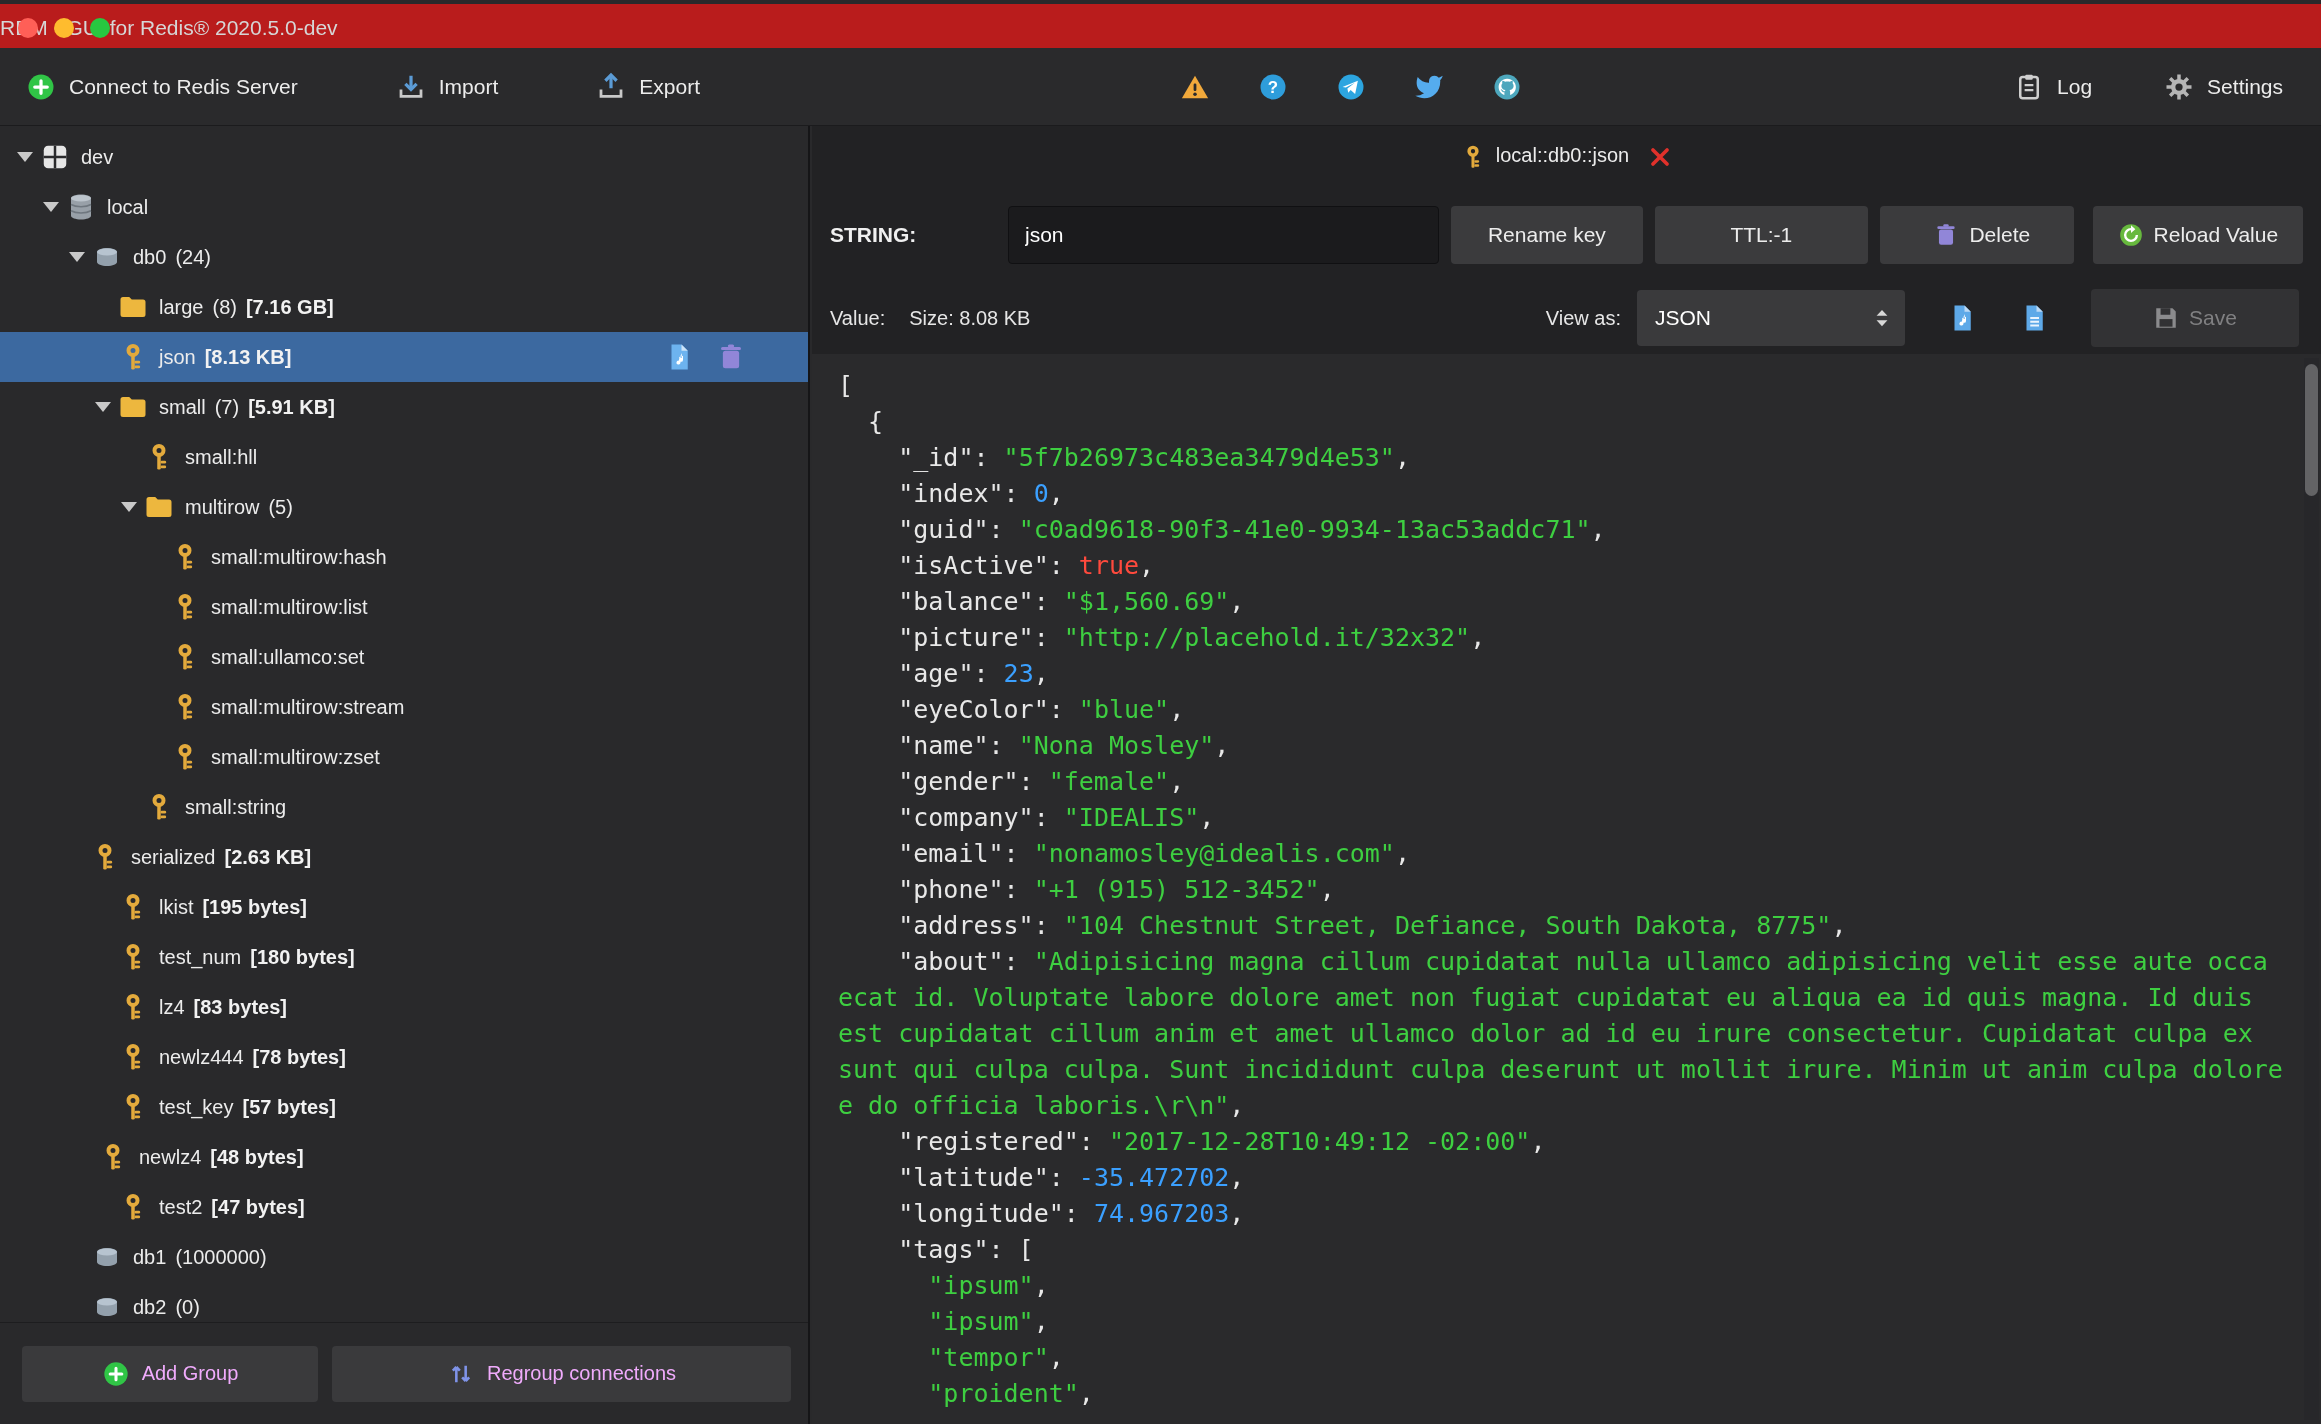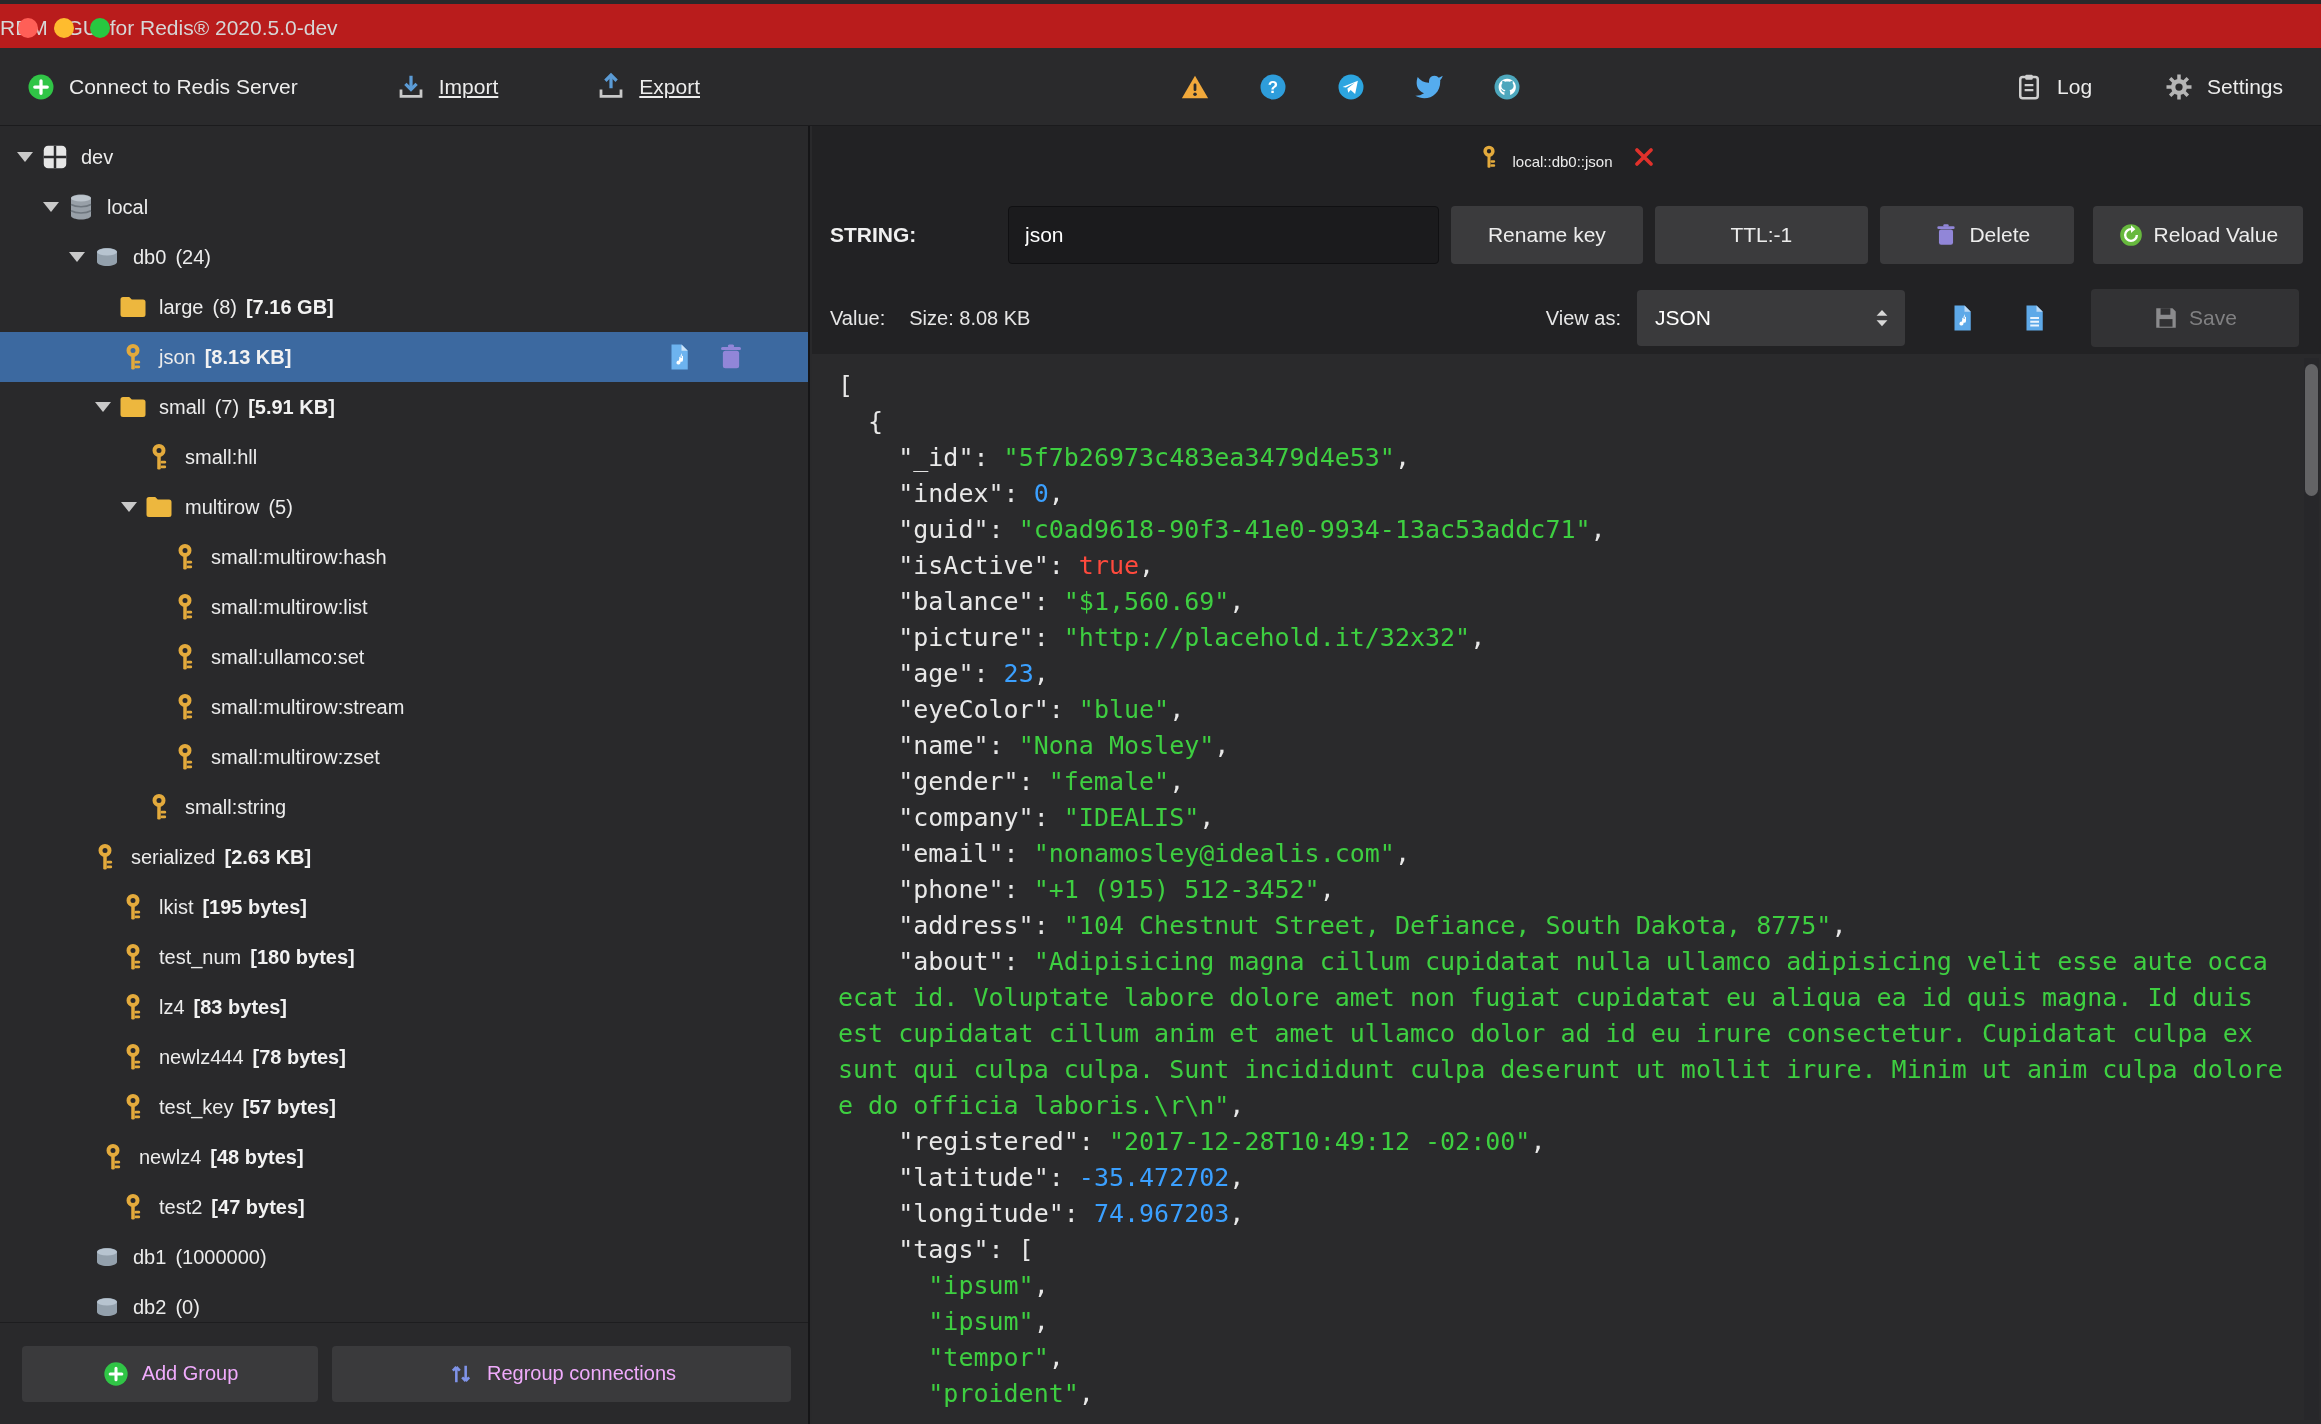--- a/index.html
+++ b/index.html
@@ -20,21 +20,21 @@
   .light { width:20px; height:20px; border-radius:50%; }
   .light.red{background:#ff5f57;} .light.yellow{background:#febc2e;} .light.green{background:#28c840;}
 
   
   .toolbar { position:absolute; top:48px; left:0; right:0; height:78px;
     background:#2a2a2c; border-bottom:1px solid #1b1b1d;
     display:flex; align-items:center; font-size:21px; }
   .tb-item { display:flex; align-items:center; gap:13px; cursor:default; }
   .tb-item .ticon { width:30px; height:30px; }
   .tb-left { display:flex; align-items:center; padding-left:26px; }
-  .tb-left .tb-item + .tb-item { margin-left:98px;text-decoration:underline; }
+  .tb-left .tb-item + .tb-item { margin-left:98px; }
   .tb-center { position:absolute; left:1180px; top:0; height:100%;
     display:flex; align-items:center; gap:48px; }
   .tb-center .ticon { width:30px; height:30px; }
   .tb-right { margin-left:auto; display:flex; align-items:center; gap:72px; padding-right:38px; }
 
   
   .sidebar { position:absolute; top:126px; left:0; width:810px; bottom:0;
     background:#29292b; border-right:2px solid #151517; }
   .tree { position:absolute; top:0; left:0; right:0; height:1196px; overflow:hidden; padding-top:6px; }
   .trow { height:50px; display:flex; align-items:center; font-size:20px; position:relative; white-space:nowrap; }
@@ -55,21 +55,21 @@
     border-top:1px solid #1d1d1f; display:flex; align-items:center; padding-left:22px; gap:14px; }
   .sf-btn { height:56px; background:#3a3a3c; border:none; border-radius:4px; color:#f0abfc;
     font-size:20px; font-family:inherit; display:flex; align-items:center; justify-content:center; gap:12px; }
   .sf-btn.addgroup { width:296px; }
   .sf-btn.regroup { width:459px; }
   .sf-btn .bicon { width:28px; height:28px; }
 
   
   .main { position:absolute; top:126px; left:812px; right:0; bottom:0; background:#222224; }
   .tabbar { height:62px; display:flex; align-items:center; justify-content:center; gap:10px; }
-  .tab { display:flex; align-items:flex-end; gap:10px; font-size:15px; color:#ececec; }
+  .tab { display:flex; align-items:flex-start; gap:10px; font-size:20px; color:#ececec; }
   .tab .kicon { width:26px; height:26px; }
   .tab .close { width:26px; height:26px; margin-left:8px; }
 
   .editor-row { height:94px; display:flex; align-items:center; padding:0 18px; }
   .type-label { width:178px; flex:none; font-size:21px; font-weight:bold; color:#f0f0f0; }
   .key-input { width:440px; height:58px; background:#1b1b1d; border:1px solid #101012;
     border-radius:4px; color:#fff; font-size:21px; font-family:inherit; padding:0 16px; }
   .btn { height:58px; background:#3b3b3d; border:none; border-radius:4px; color:#ececec;
     font-size:21px; font-family:inherit; display:flex; align-items:center; justify-content:center;
     gap:10px; margin-left:12px; }

